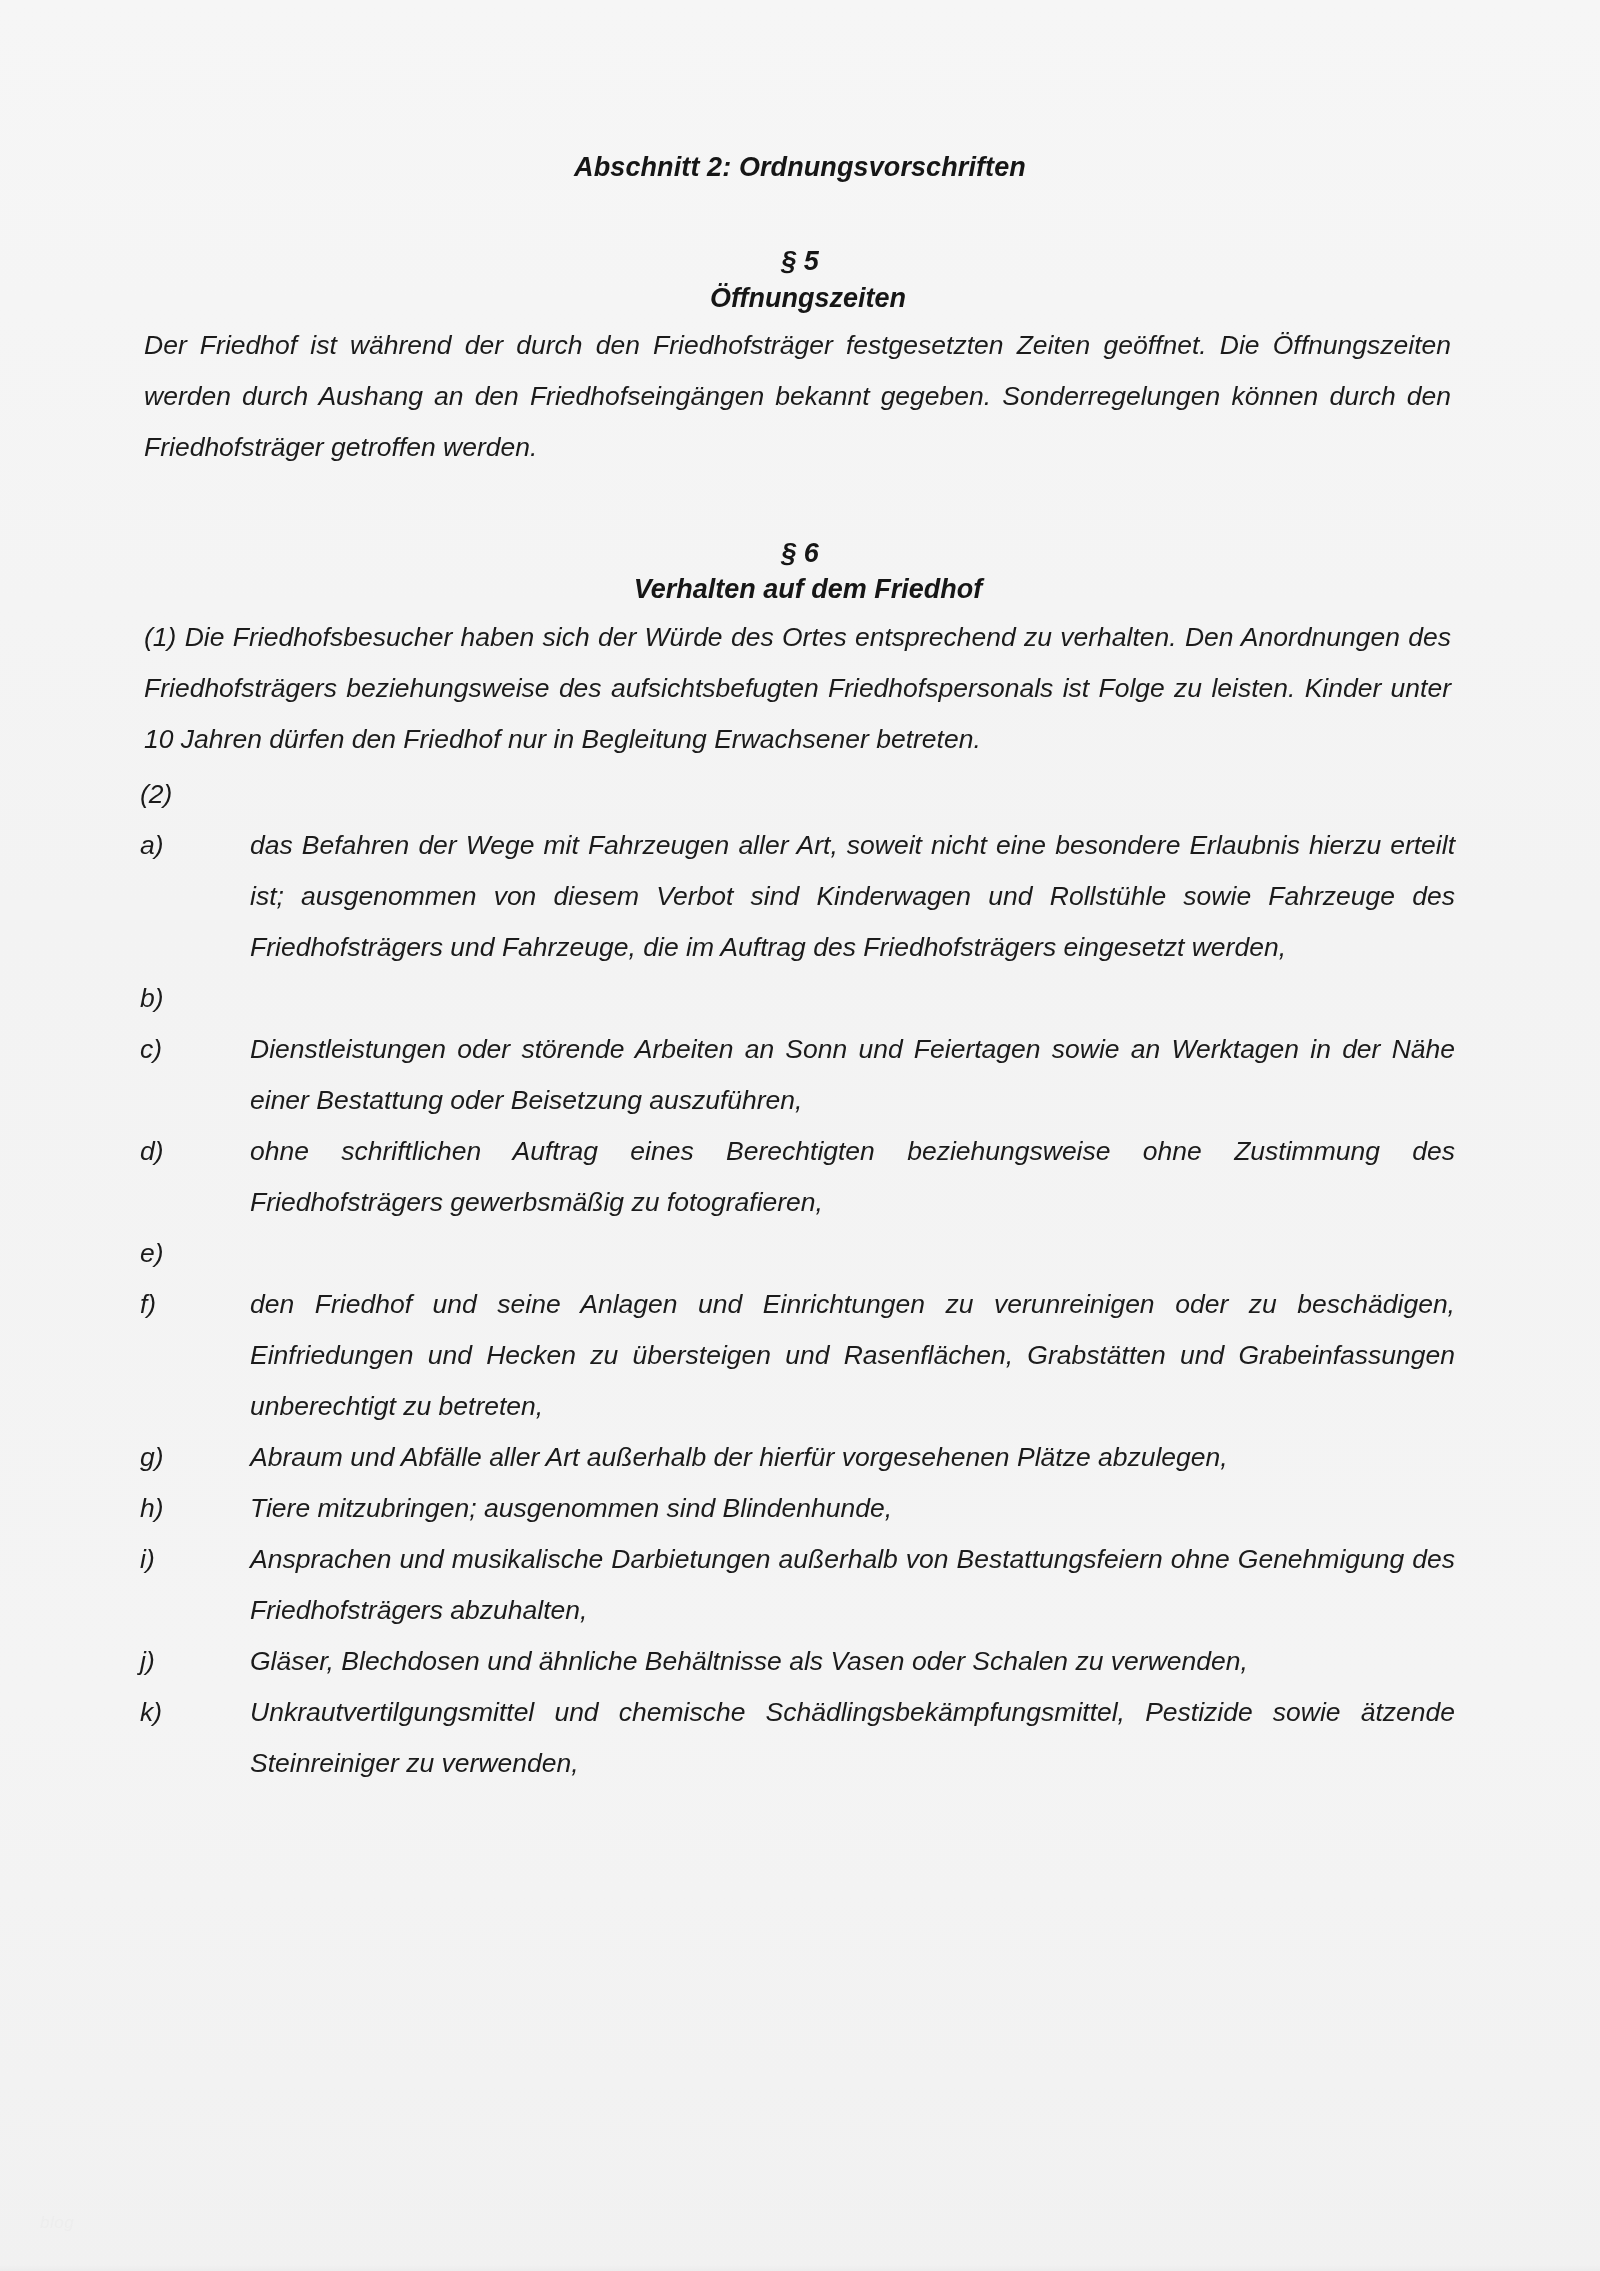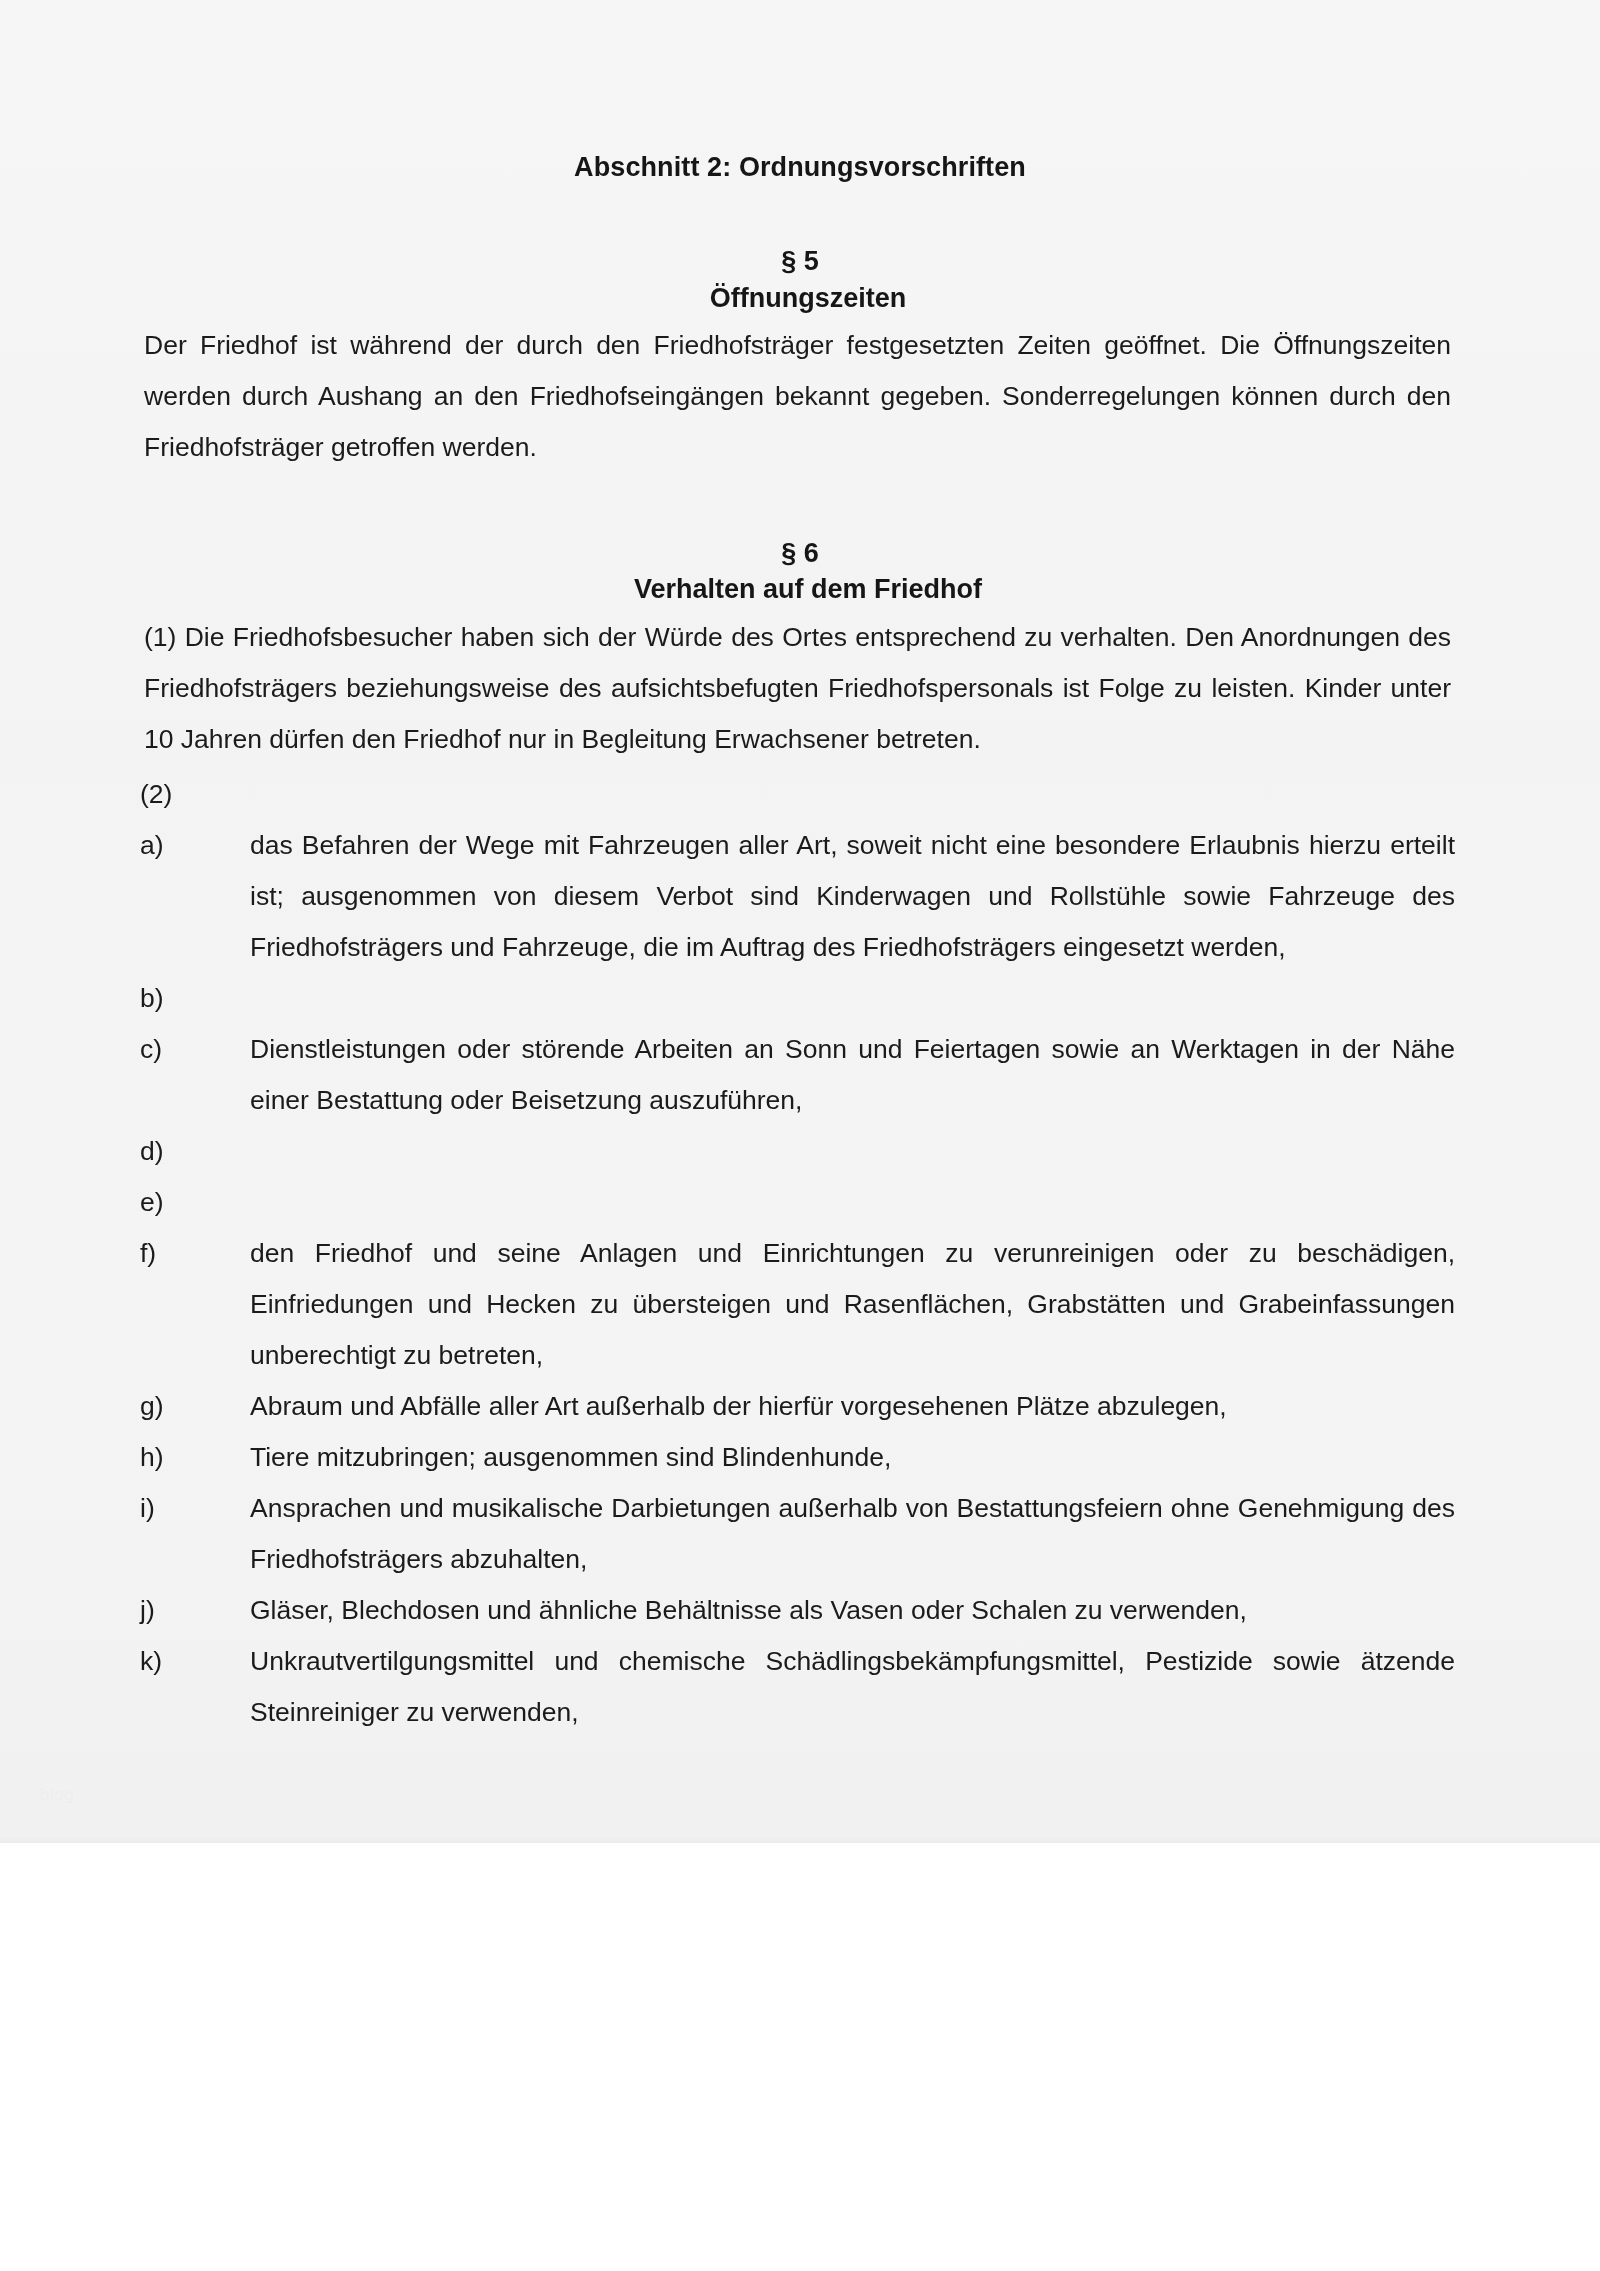--- a/index.html
+++ b/index.html
@@ -6,24 +6,25 @@
     margin: 0;
     padding: 0;
     background: #ffffff;
   }
   body {
     font-family: "Liberation Sans", "DejaVu Sans", sans-serif;
   }
   .page {
     position: relative;
     width: 1600px;
-    height: 1843px;
+    height: 2271px;
     background: #f4f4f4;
     overflow: hidden;
     box-sizing: border-box;
+    font-style: italic;
   }
   
   .page::before {
     content: "";
     position: absolute;
     inset: 0;
     background:
       linear-gradient(180deg, #f6f6f6 0%, #f3f3f3 40%, #f4f4f4 75%, #f1f1f1 100%);
     pointer-events: none;
     z-index: 0;
@@ -163,20 +164,21 @@
           <span class="marker">b)</span>
         </div>
 
         <div class="list-row">
           <span class="marker">c)</span>
           <span class="item-text">Dienstleistungen oder störende Arbeiten an Sonn und Feiertagen sowie an Werktagen in der Nähe einer Bestattung oder Beisetzung auszuführen,</span>
         </div>
 
         <div class="list-row">
           <span class="marker">d)</span>
+          <span class="item-text">ohne schriftlichen Auftrag eines Berechtigten beziehungsweise ohne Zustimmung des Friedhofsträgers gewerbsmäßig zu fotografieren,</span>
         </div>
 
         <div class="list-row">
           <span class="marker">e)</span>
         </div>
 
         <div class="list-row">
           <span class="marker">f)</span>
           <span class="item-text">den Friedhof und seine Anlagen und Einrichtungen zu verunreinigen oder zu beschädigen, Einfriedungen und Hecken zu übersteigen und Rasenflächen, Grabstätten und Grabeinfassungen unberechtigt zu betreten,</span>
         </div>

